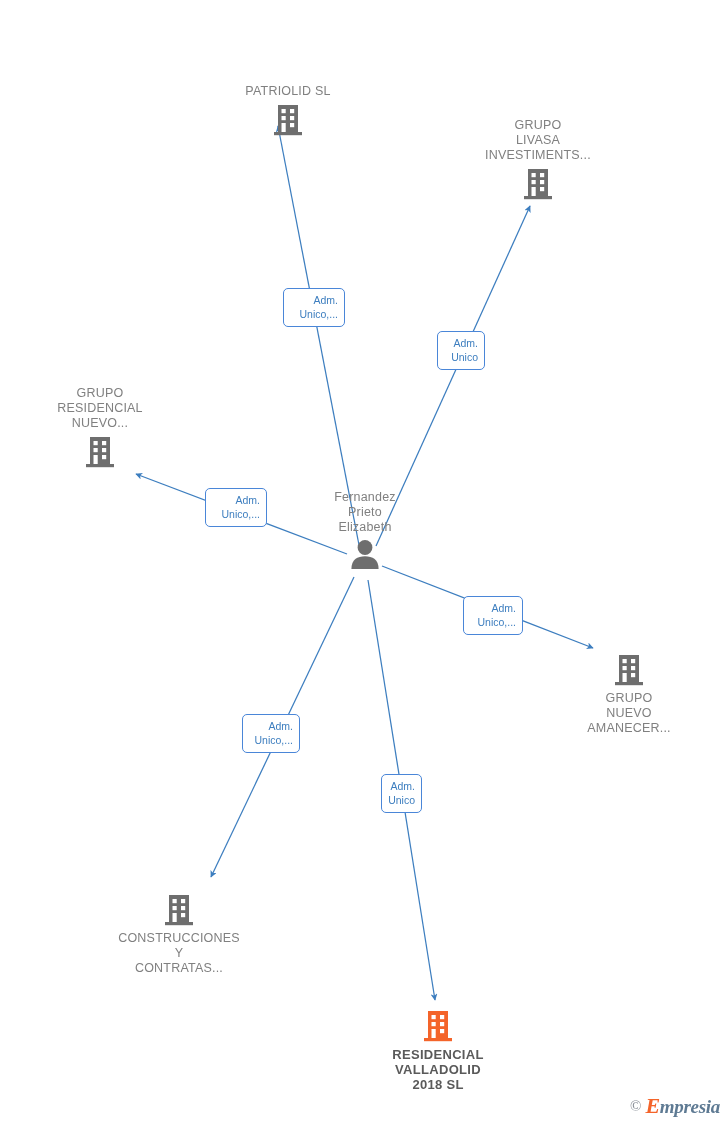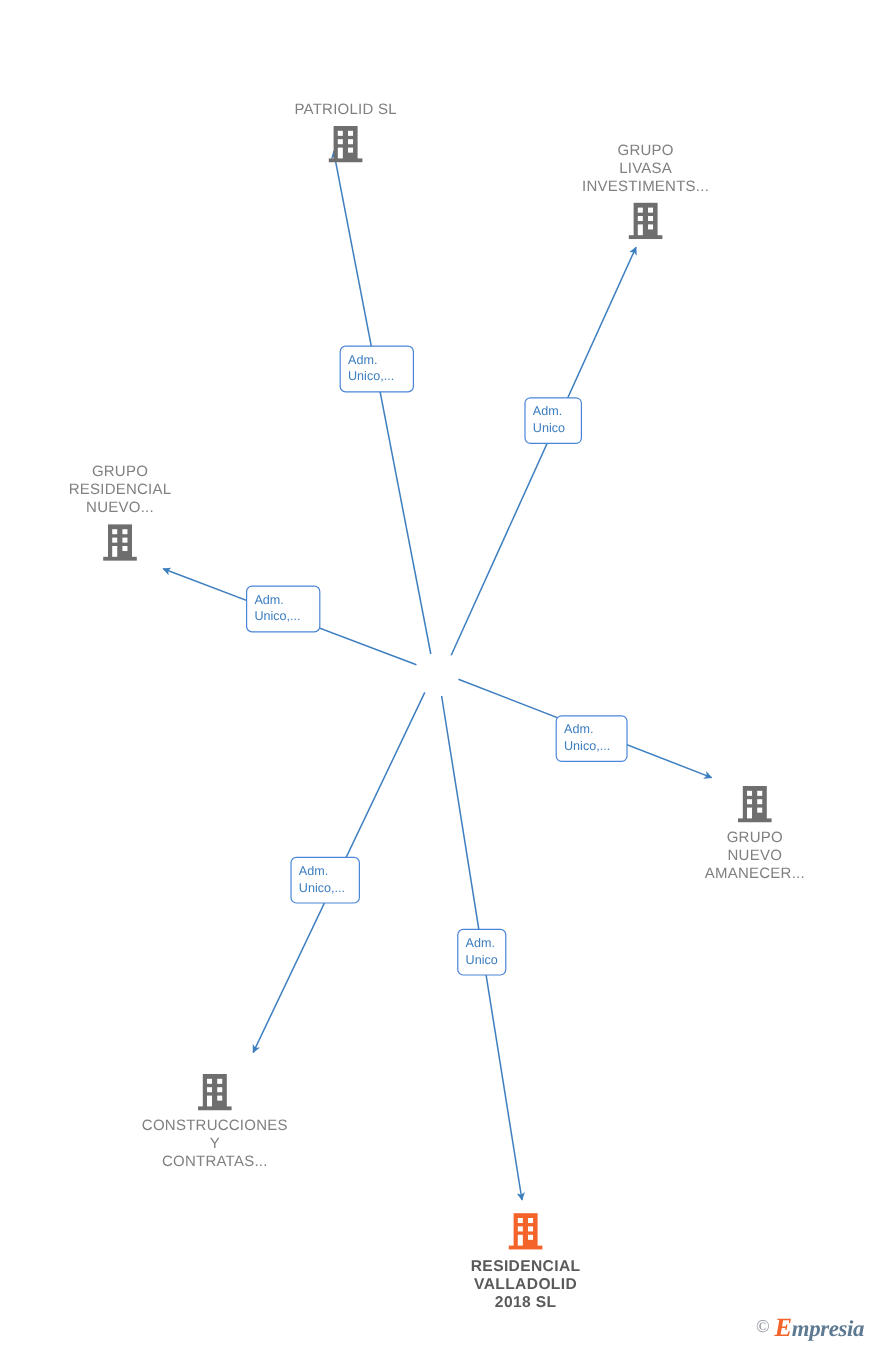--- a/index.html
+++ b/index.html
@@ -52,21 +52,21 @@
   .node.below .node-label { margin-top: 3px; }
 
   .edge-label {
     position: absolute;
     border: 1px solid #4a86d8;
     border-radius: 5px;
     background: #ffffff;
     color: #3d7ebf;
     font-size: 10.5px;
     line-height: 14px;
-    text-align: left;
+    text-align: right;
     padding: 4px 6px 5px 6px;
     white-space: pre-line;
     z-index: 4;
     box-sizing: border-box;
   }
   #watermark {
     position: absolute;
     right: 8px;
     bottom: 6px;
     z-index: 6;
@@ -165,20 +165,29 @@
       <rect x="2" y="30" width="28" height="3.2" fill="#6e6e6e"></rect>
       <rect x="9.5" y="7" width="4.2" height="4.2" fill="#fff"></rect>
       <rect x="18" y="7" width="4.2" height="4.2" fill="#fff"></rect>
       <rect x="9.5" y="14" width="4.2" height="4.2" fill="#fff"></rect>
       <rect x="18" y="14" width="4.2" height="4.2" fill="#fff"></rect>
       <rect x="18" y="21" width="4.2" height="4.2" fill="#fff"></rect>
       <rect x="9.5" y="21" width="4.2" height="9" fill="#fff"></rect>
     </svg>
   </div>
 
+  <div class="node above" style="left:365px; top:490px;">
+    <div class="node-label">Fernandez
+Prieto
+Elizabeth</div>
+    <svg class="node-icon" width="34" height="32" viewBox="0 0 34 32">
+      <circle cx="17" cy="9.5" r="7.4" fill="#6e6e6e"></circle>
+      <path d="M3.4 31 C3.4 21.5 9.4 18.2 17 18.2 C24.6 18.2 30.6 21.5 30.6 31 Z" fill="#6e6e6e"></path>
+    </svg>
+  </div>
 
   <div class="node below" style="left:629px; top:652px;">
     <svg class="node-icon" width="32" height="36" viewBox="0 0 32 36">
       <rect x="6" y="3" width="20" height="28" fill="#6e6e6e"></rect>
       <rect x="2" y="30" width="28" height="3.2" fill="#6e6e6e"></rect>
       <rect x="9.5" y="7" width="4.2" height="4.2" fill="#fff"></rect>
       <rect x="18" y="7" width="4.2" height="4.2" fill="#fff"></rect>
       <rect x="9.5" y="14" width="4.2" height="4.2" fill="#fff"></rect>
       <rect x="18" y="14" width="4.2" height="4.2" fill="#fff"></rect>
       <rect x="18" y="21" width="4.2" height="4.2" fill="#fff"></rect>

